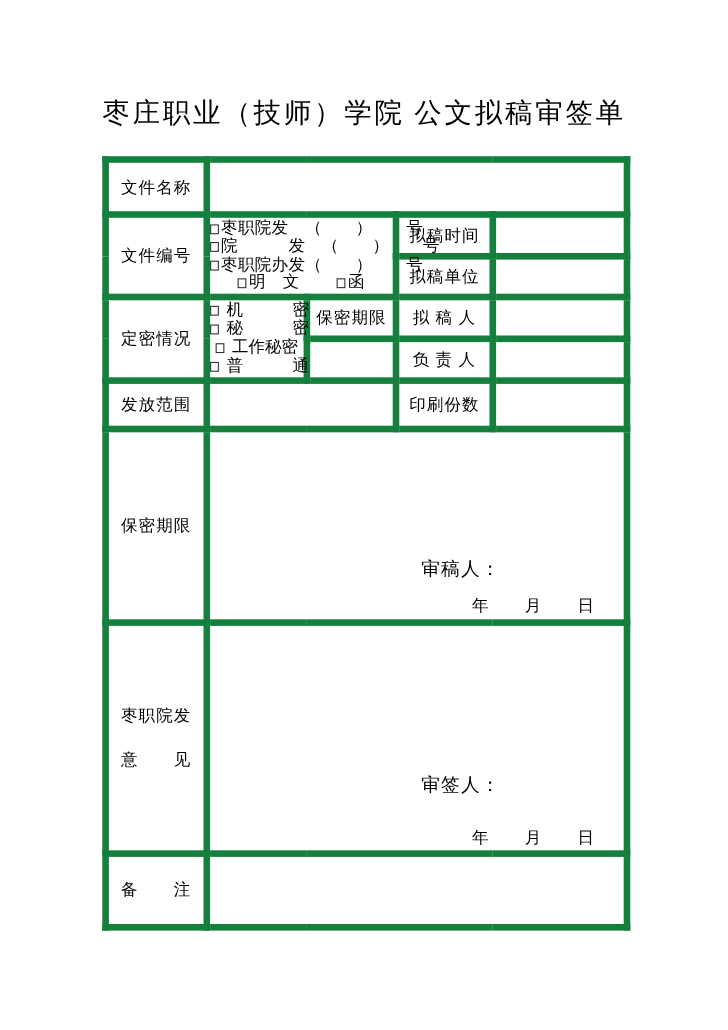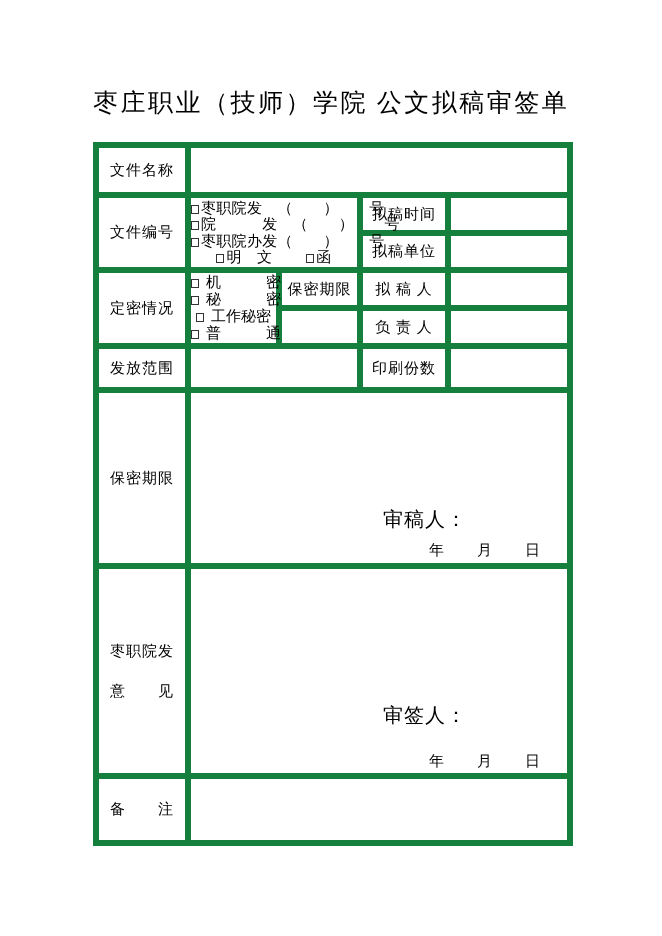--- a/index.html
+++ b/index.html
@@ -82,21 +82,21 @@
   .sec-row { display: block; height: 17px; }
   .sp { display: inline-block; }
   .opinion-cell {
     position: relative;
     text-align: left;
     vertical-align: top;
   }
   .sign-line {
     position: absolute;
     left: 192px;
-    font-size: 20px;
+    font-size: 17px;
     letter-spacing: 1px;
   }
   .date-line {
     position: absolute;
     right: 27px;
     font-size: 15px;
     white-space: nowrap;
     margin-left: 40px;
   }
   .date-line .d { display: inline-block; width: 48px; text-align: left; }

